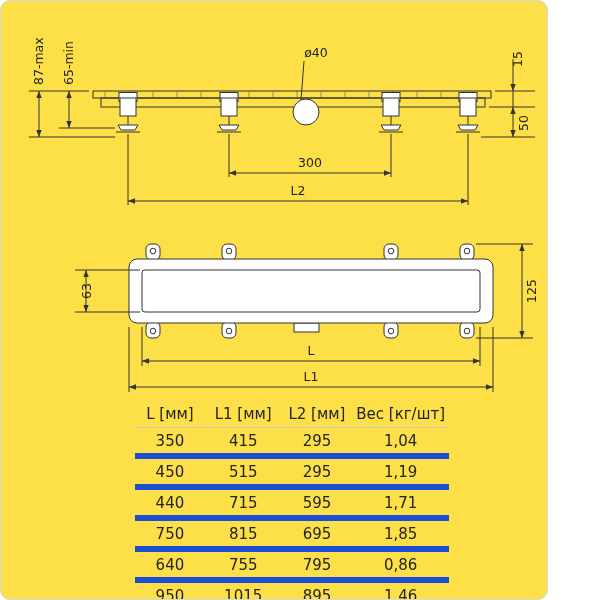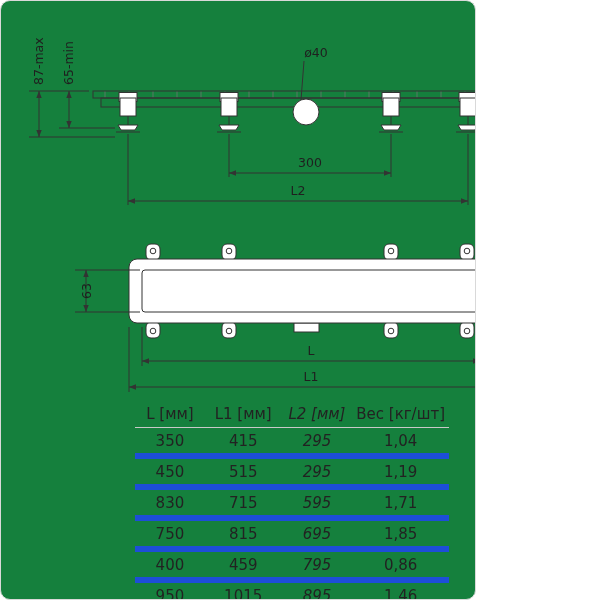--- a/index.html
+++ b/index.html
@@ -1,22 +1,22 @@
 <!DOCTYPE html>
 <html><head>
 <meta charset="utf-8">
 <style>
   html,body { margin:0; padding:0; background:#fff; }
   body { width:600px; height:600px; font-family:"DejaVu Sans", sans-serif; }
   .card {
     box-sizing:border-box;
-    width:476px; height:600px;
+    width:548px; height:600px;
     border:1px solid #d9d9d9;
     border-radius:10px;
-    background:#15803d;
+    background:#fde047;
     overflow:hidden;
   }
   svg { display:block; }
   svg .ln   { stroke:#333; stroke-width:1; fill:none; }
   svg .lnw  { stroke:#333; stroke-width:1; fill:#ffffff; }
   svg .tick { stroke:#777; stroke-width:0.7; }
   svg .ar   { fill:#333; stroke:none; }
   svg text  { font-family:"DejaVu Sans", sans-serif; font-size:12.5px; fill:#1f1f1f; }
   .spec-table {
     width:314px;
@@ -33,21 +33,21 @@
     white-space:nowrap;
   }
   .spec-table td {
     padding:3.5px 2px;
     text-align:center;
     border-bottom:6px solid #1d4ed8;
     white-space:nowrap;
   }
   .spec-table th:nth-child(1), .spec-table td:nth-child(1){ width:72px; }
   .spec-table th:nth-child(2), .spec-table td:nth-child(2){ width:78px; }
-  .spec-table th:nth-child(3), .spec-table td:nth-child(3){ width:70px;font-style:italic; }
+  .spec-table th:nth-child(3), .spec-table td:nth-child(3){ width:70px; }
   .spec-table th:nth-child(4), .spec-table td:nth-child(4){ width:94px; }
 </style>
 </head>
 <body>
 
 <div class="card">
 
   <svg width="600" height="398" viewBox="0 0 600 398">
 
     <g>
@@ -236,34 +236,34 @@
         <td>295</td>
         <td>1,04</td>
       </tr>
       <tr>
         <td>450</td>
         <td>515</td>
         <td>295</td>
         <td>1,19</td>
       </tr>
       <tr>
-        <td>830</td>
+        <td>440</td>
         <td>715</td>
         <td>595</td>
         <td>1,71</td>
       </tr>
       <tr>
         <td>750</td>
         <td>815</td>
         <td>695</td>
         <td>1,85</td>
       </tr>
       <tr>
-        <td>400</td>
-        <td>459</td>
+        <td>640</td>
+        <td>755</td>
         <td>795</td>
         <td>0,86</td>
       </tr>
       <tr>
         <td>950</td>
         <td>1015</td>
         <td>895</td>
         <td>1,46</td>
       </tr>
     </tbody>

